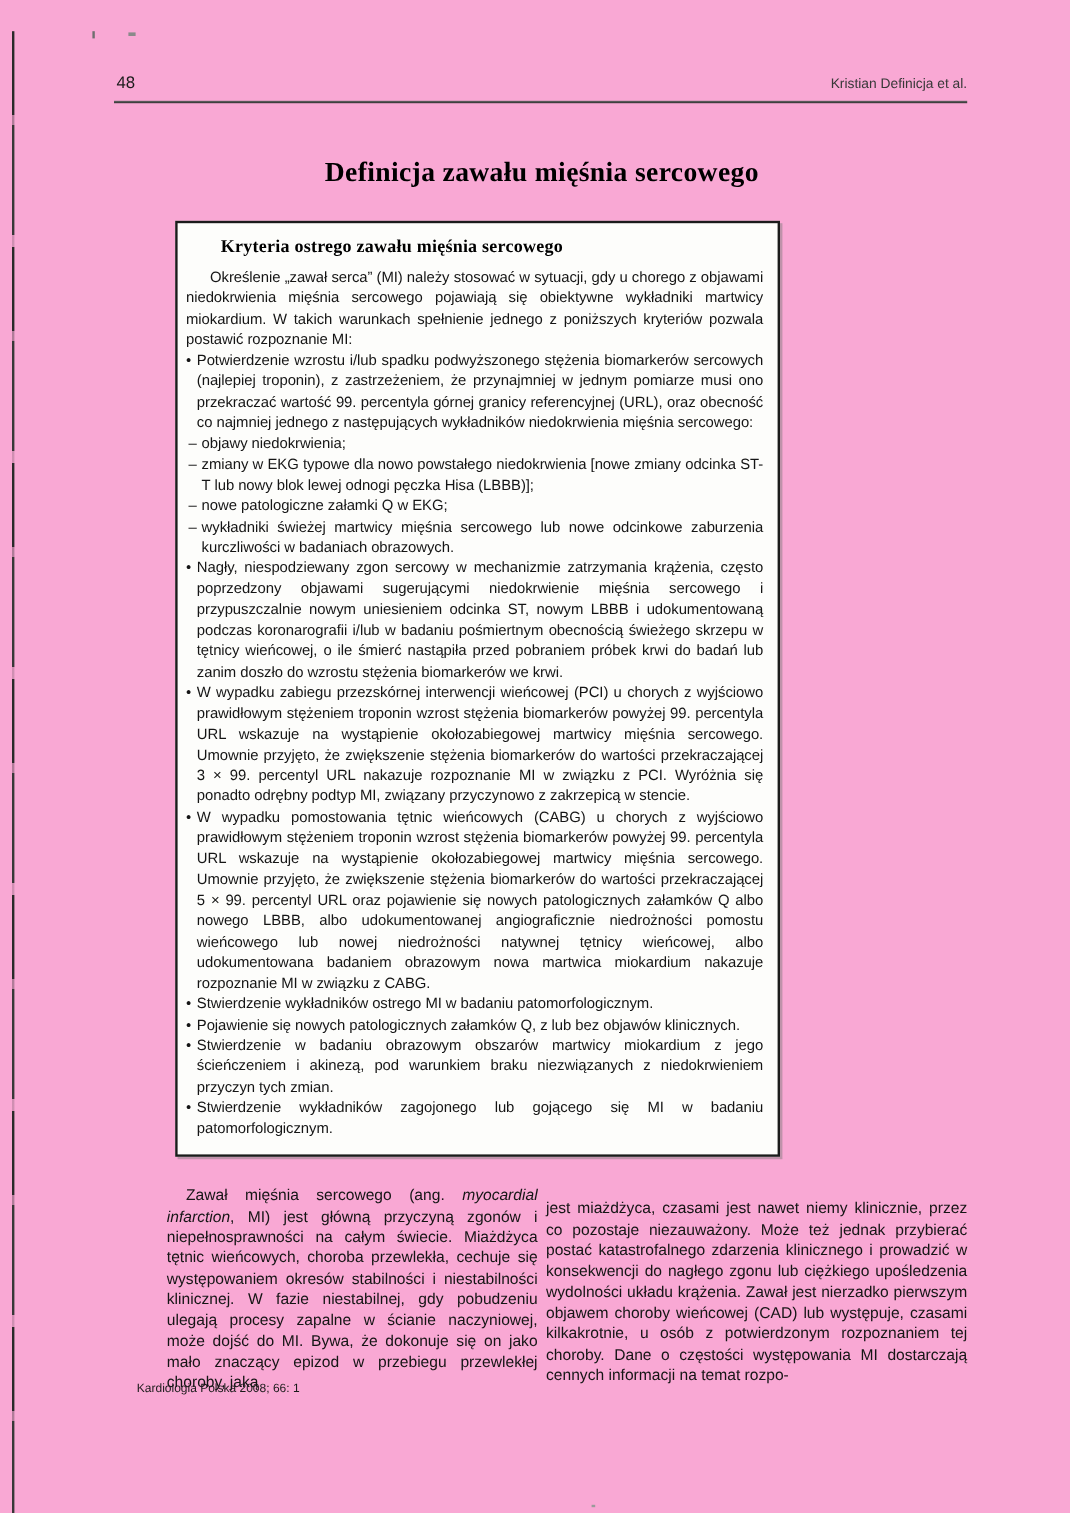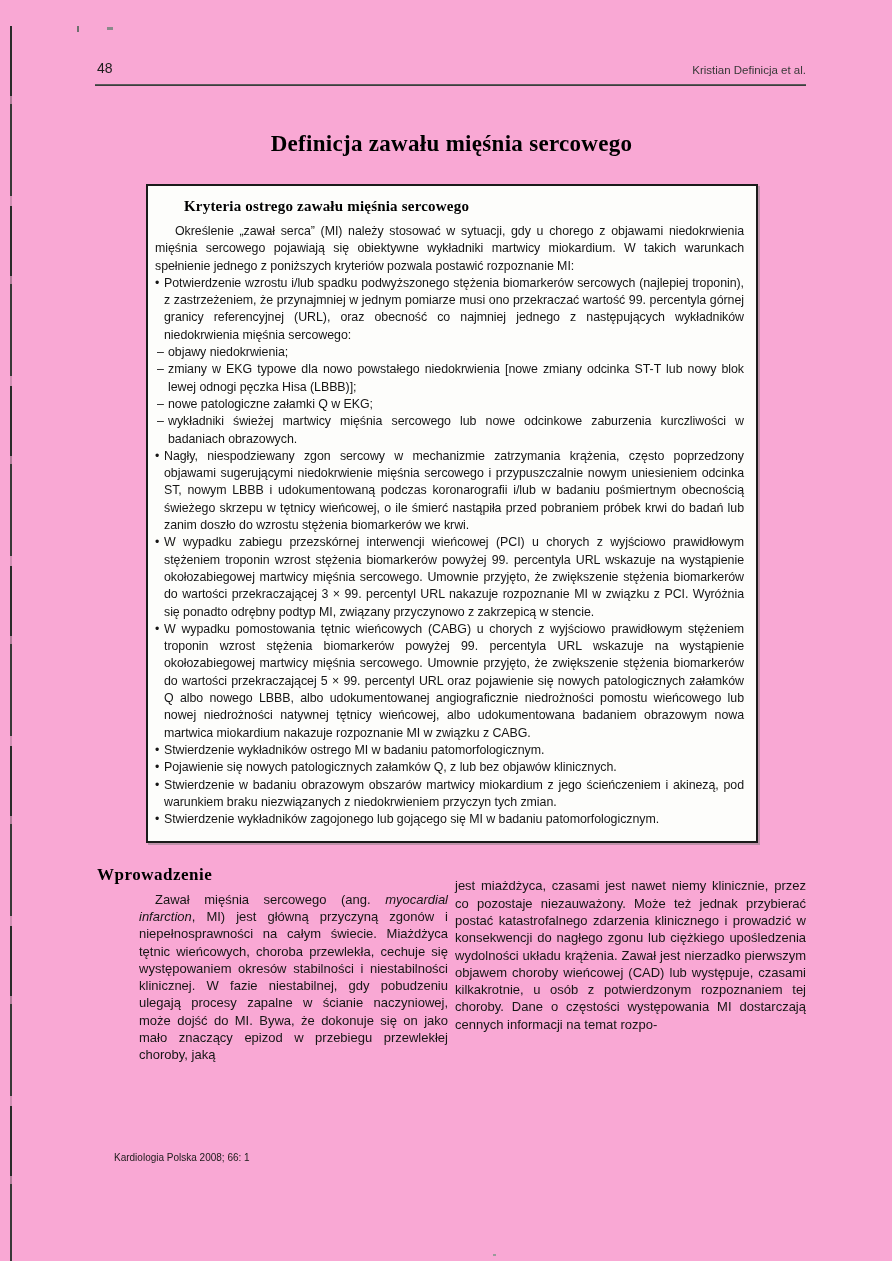--- a/index.html
+++ b/index.html
@@ -29,21 +29,21 @@
   .rule { margin-top:8px; margin-left:-2px; height:2px;
           background:linear-gradient(to bottom,#6a6a6a,#2e2e2e); }
 
   .doc-title {
     margin:45px 0 0 0; text-align:center;
     font-family:"Liberation Serif", serif; font-weight:bold;
     font-size:23px; letter-spacing:.3px; color:#000;
   }
 
   .box {
-    margin:27px 0 0 49px; width:612px; box-sizing:border-box;
+    margin:27px 0 0 49px; width:504px; box-sizing:border-box;
     border:2px solid #1b1b1b; background:#fdfdfb;
     box-shadow:2px 2px 0 rgba(120,120,120,.45);
     padding:11px 12px 13px 7px;
     font-size:12.4px; line-height:17.3px; letter-spacing:-0.05px;
   }
   .box h2 {
     margin:0 0 7px 29px;
     font-family:"Liberation Serif", serif; font-weight:bold;
     font-size:15px; letter-spacing:.2px; color:#000; line-height:19px;
   }
@@ -147,21 +147,20 @@
       </div>
       <div class="row">
         <span class="mk">•</span>
         <span class="bt">Stwierdzenie wykładników zagojonego lub gojącego się MI w badaniu patomorfologicznym.</span>
       </div>
 
     </div>
 
     <div class="intro-section">
       <div class="col left">
-        <h2>Wprowadzenie</h2>
         <p class="firstline"><span>Zawał mięśnia sercowego (ang. </span><i>myocardial infarction</i><span>, MI) jest główną przyczyną zgonów i niepełnosprawności na całym świecie. Miażdżyca tętnic wieńcowych, choroba przewlekła, cechuje się występowaniem okresów stabilności i niestabilności klinicznej. W fazie niestabilnej, gdy pobudzeniu ulegają procesy zapalne w ścianie naczyniowej, może dojść do MI. Bywa, że dokonuje się on jako mało znaczący epizod w przebiegu przewlekłej choroby, jaką</span></p>
       </div>
       <div class="col right">
         <p>jest miażdżyca, czasami jest nawet niemy klinicznie, przez co pozostaje niezauważony. Może też jednak przybierać postać katastrofalnego zdarzenia klinicznego i prowadzić w konsekwencji do nagłego zgonu lub ciężkiego upośledzenia wydolności układu krążenia. Zawał jest nierzadko pierwszym objawem choroby wieńcowej (CAD) lub występuje, czasami kilkakrotnie, u osób z potwierdzonym rozpoznaniem tej choroby. Dane o częstości występowania MI dostarczają cennych informacji na temat rozpo-</p>
       </div>
     </div>
 
   </div>
 
   <div class="footer">Kardiologia Polska 2008; 66: 1</div>

